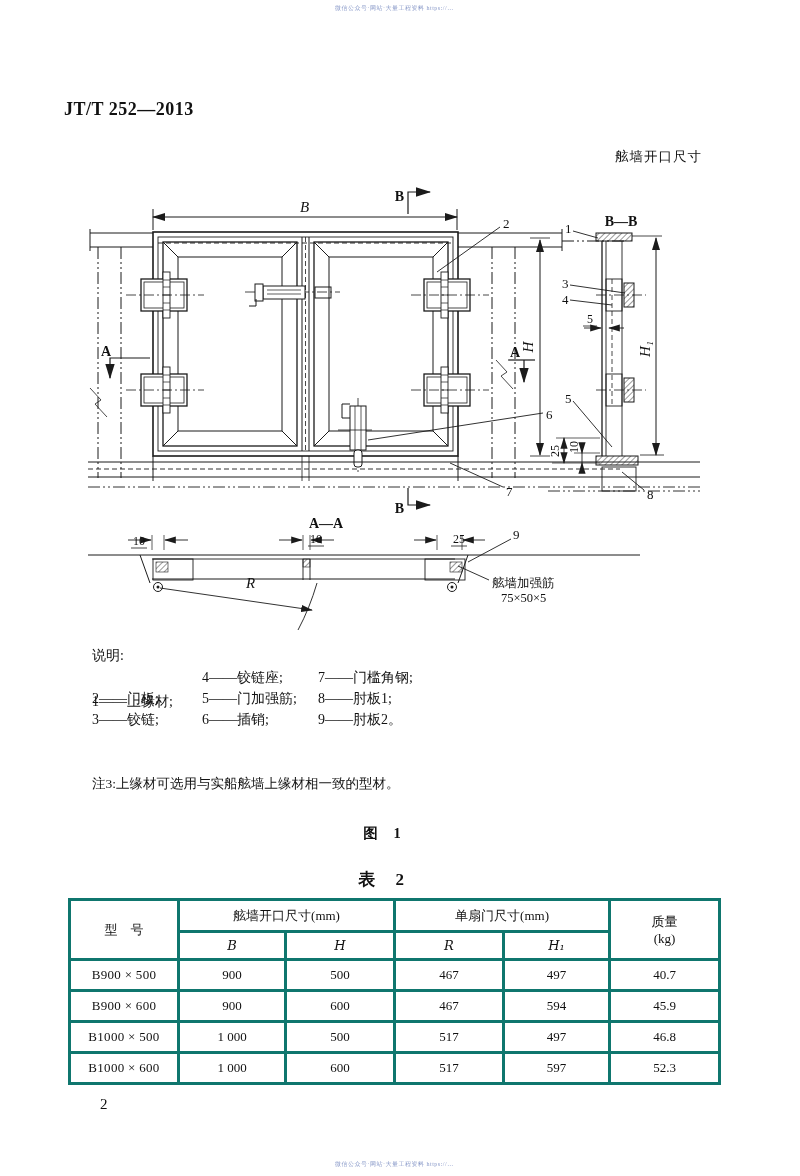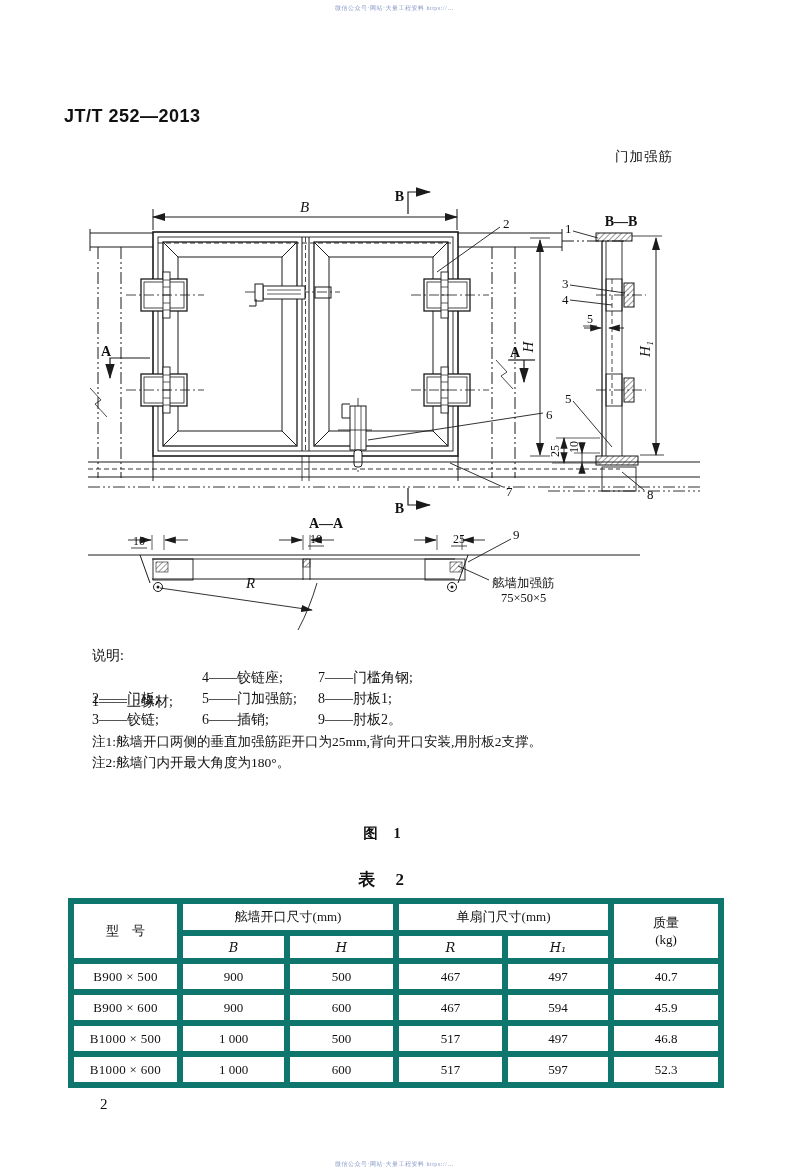--- a/index.html
+++ b/index.html
@@ -12,41 +12,41 @@
   .unitnote{font-size:13.5px;letter-spacing:1px;}
   .legend{font-size:14px;line-height:20px;}
   .legend-row{position:absolute;white-space:nowrap;}
   .note-line{position:absolute;white-space:nowrap;font-size:13.5px;}
   .figcap{font-size:14.5px;font-weight:bold;letter-spacing:6px;text-align:center;margin-top:32px;}
   .sec42{font-size:14.5px;white-space:nowrap;}
   .sec42 b{font-family:"Liberation Sans","DejaVu Sans",sans-serif;font-size:14px;margin-right:14px;}
   .tabcap{font-size:17px;font-weight:bold;letter-spacing:8px;text-align:center;}
   table.spec{border-collapse:collapse;table-layout:fixed;width:650px;
              font-size:13px;text-align:center;}
-  table.spec th,table.spec td{border:6px solid #0f766e;font-weight:normal;padding:0;}
+  table.spec th,table.spec td{border:3px solid #0f766e;font-weight:normal;padding:0;}
   table.spec{border:2px solid #222;}
   .hdr-b{border-bottom:2px solid #222 !important;}
   .mathvar{font-style:italic;font-family:"DejaVu Serif","Liberation Serif",serif;}
   .model{letter-spacing:.3px;}
   .pagenum{font-size:15px;}
   svg .fig-label{font-family:"Liberation Serif","DejaVu Serif",serif;fill:#111;stroke:none;}
   svg .it{font-style:italic;}
   svg .bold{font-weight:bold;}
   svg .cn{font-size:12.5px;}
 </style>
 </head>
 <body>
 
 <div id="page">
 
   <div class="abs wm" style="left:335px;top:4px;">微信公众号·网站·大量工程资料 https://…</div>
   <div class="abs wm" style="left:335px;top:1160px;">微信公众号·网站·大量工程资料 https://…</div>
 
-  <div class="abs docnum" style="left:64px;top:106px;">JT/T 252—2013</div>
-  <div class="abs unitnote" style="left:615px;top:148px;">门加强筋</div>
+  <div class="abs docnum" style="left:64px;top:99px;font-family:Liberation Serif, serif;">JT/T 252—2013</div>
+  <div class="abs unitnote" style="left:615px;top:148px;">舷墙开口尺寸</div>
 
   <svg class="abs" style="left:0;top:0;" width="800" height="1176" viewBox="0 0 800 1176">
     <defs>
       <marker id="arr" markerWidth="13" markerHeight="8" refX="12" refY="4" orient="auto-start-reverse">
         <path d="M0,0 L13,4 L0,8 z" fill="#1b1b1b"></path>
       </marker>
       <pattern id="hatch" width="4" height="4" patternUnits="userSpaceOnUse" patternTransform="rotate(45)">
         <line x1="0" y1="0" x2="0" y2="4" stroke="#333" stroke-width="1"></line>
       </pattern>
     </defs>
@@ -316,22 +316,21 @@
     <div class="legend-row" style="left:0;top:43px;">
       <span class="abs" style="left:0;">2——门板;</span>
       <span class="abs" style="left:110px;">5——门加强筋;</span>
       <span class="abs" style="left:226px;">8——肘板1;</span>
     </div>
     <div class="legend-row" style="left:0;top:64px;">
       <span class="abs" style="left:0;">3——铰链;</span>
       <span class="abs" style="left:110px;">6——插销;</span>
       <span class="abs" style="left:226px;">9——肘板2。</span>
     </div>
-    <div class="note-line" style="left:0;top:86px;">注1:舷墙开口两侧的垂直加强筋距开口为25mm,背向开口安装,用肘板2支撑。</div>
-    <div class="note-line" style="left:0;top:107px;">注2:舷墙门内开最大角度为180°。</div>
+    <div class="note-line" style="left:0;top:128px;">注3:上缘材可选用与实船舷墙上缘材相一致的型材。</div>
   </div>
 
   <div class="abs figcap" style="left:330px;top:792px;width:110px;">图  1</div>
 
 
   <div class="abs tabcap" style="left:330px;top:868px;width:110px;">表  2</div>
 
   <table class="spec abs" style="left:68px;top:898px;">
     <colgroup>
       <col style="width:109px">

